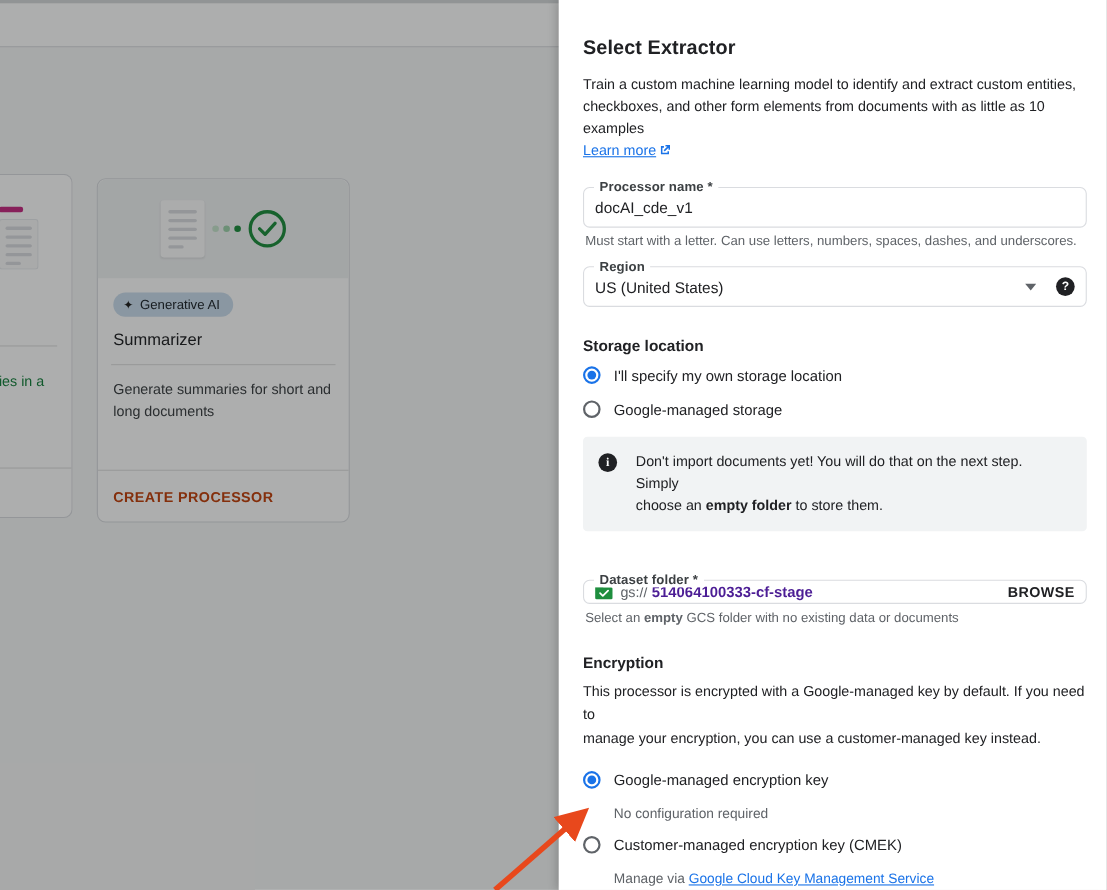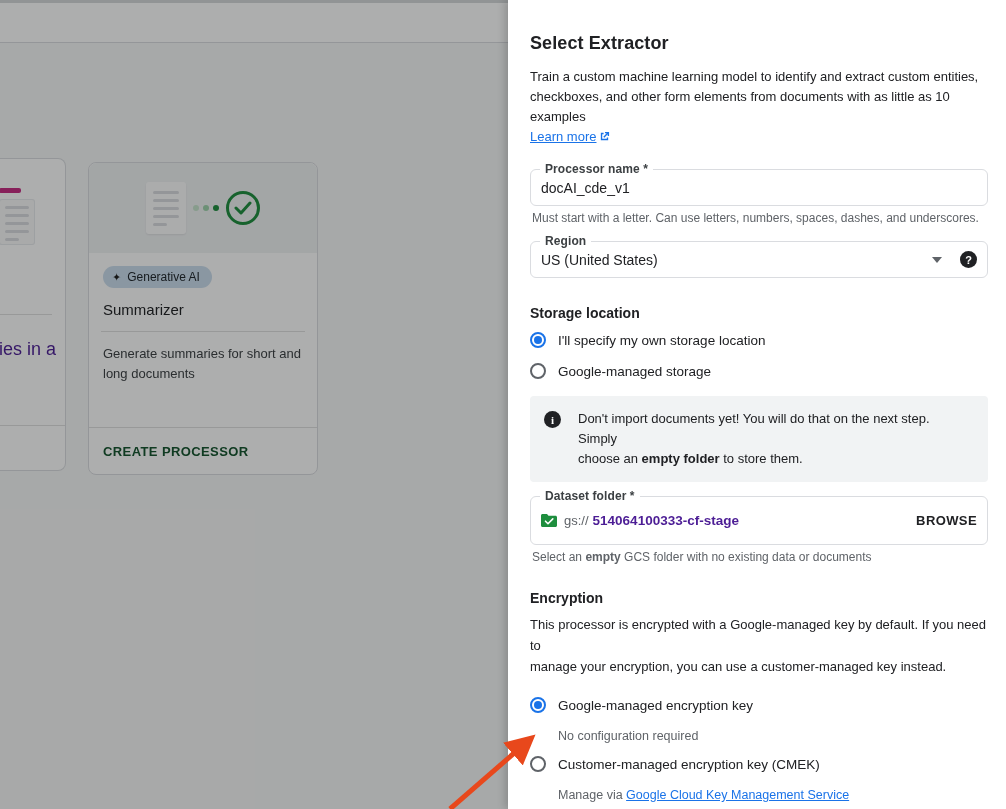--- a/index.html
+++ b/index.html
@@ -9,38 +9,38 @@
   
   .backdrop { position:absolute; left:0; top:0; width:508px; height:809px; background:#f7f8f8; }
   .topbar { position:absolute; left:0; top:0; width:508px; height:43px; background:#fff; border-top:3px solid #d6d8da; border-bottom:1px solid #dadce0; }
 
   .card { position:absolute; background:#fff; border:1px solid #dadce0; border-radius:8px; }
   .partial-card { left:-1px; top:158px; width:67px; height:313px; border-left:none; border-radius:0 8px 8px 0; overflow:hidden; }
   .pc-pink { position:absolute; left:0; top:29px; width:22px; height:5px; background:#c62b82; border-radius:2px; }
   .pc-doc { position:absolute; left:0; top:40px; width:36px; height:46px; background:#fafafa; border-radius:3px; box-shadow:0 0 0 1px #e8eaed inset; padding:7px 6px; }
   .pc-doc i, .sm-doc i { display:block; height:3px; background:#dadce0; border-radius:2px; margin-bottom:5px; }
   .pc-div1 { position:absolute; left:0; top:155px; width:53px; border-top:1px solid #e0e0e0; }
-  .pc-text { position:absolute; left:0; top:180px; font-size:18px; color:#4c1d95; }
+  .pc-text { position:absolute; left:0; top:180px; font-size:13px; color:#15803d; }
   .pc-div2 { position:absolute; left:0; top:266px; width:67px; border-top:1px solid #e0e0e0; }
 
   .summarizer-card { left:88px; top:162px; width:230px; height:313px; }
   .sm-header { height:90px; background:#f1f3f4; border-radius:8px 8px 0 0; display:flex; align-items:center; justify-content:center; gap:7px; }
   .sm-doc { width:40px; height:52px; background:#fdfdfd; border-radius:3px; box-shadow:0 1px 2px rgba(0,0,0,.08); padding:9px 7px; }
   .sm-dots { display:flex; gap:4px; align-items:center; }
   .sm-dots b { width:6px; height:6px; border-radius:50%; display:block; }
   .dot1 { background:#c7e4cd; } .dot2 { background:#9ed2ab; } .dot3 { background:#1e8e3e; }
   .sm-check { width:34px; height:34px; border:3px solid #1e8e3e; border-radius:50%; display:flex; align-items:center; justify-content:center; background:transparent; }
   .sm-body { padding:13px 14px 0 14px; }
   .badge { display:inline-flex; align-items:center; gap:6px; background:#cbdded; color:#20262c; font-size:12px; border-radius:12px; padding:4px 12px 4px 9px; }
   .badge .spark { font-size:11px; color:#1f1f1f; }
   .sm-title { font-size:15px; color:#202124; margin-top:13px; }
   .sm-div { border-top:1px solid #e0e0e0; margin:13px -2px 12px -2px; }
   .sm-desc { font-size:13px; color:#3c4043; line-height:20px; }
   .sm-footer { position:absolute; left:0; right:0; bottom:0; height:47px; border-top:1px solid #e0e0e0; display:flex; align-items:center; padding-left:14px; }
-  .link-button { color:#14532d; font-size:13px; font-weight:bold; letter-spacing:.4px; cursor:pointer; }
+  .link-button { color:#c2410c; font-size:13px; font-weight:bold; letter-spacing:.4px; cursor:pointer; }
 
   .dim { position:absolute; left:0; top:0; width:508px; height:809px; background:rgba(10,11,12,0.335); z-index:5; }
 
   
   .panel { position:absolute; left:508px; top:0; width:498px; height:809px; background:#fff; z-index:6; box-shadow:-3px 0 8px rgba(0,0,0,.18); padding:33px 18px 0 22px; }
   .panel-title { font-size:18px; font-weight:bold; color:#202124; letter-spacing:.1px; }
   .panel-desc { margin-top:13px; font-size:13px; line-height:20px; color:#202124; }
   .learn-more { display:inline-flex; align-items:center; gap:3px; margin-top:2px; color:#1a73e8; font-size:13px; text-decoration:underline; cursor:pointer; }
 
   .field { position:relative; border:1px solid #dadce0; border-radius:6px; height:37px; display:flex; align-items:center; padding:0 10px; }
@@ -62,21 +62,21 @@
   .radio.selected { border-color:#1a73e8; }
   .radio.selected::after { content:""; position:absolute; left:2px; top:2px; width:8px; height:8px; border-radius:50%; background:#1a73e8; }
   .radio-label { font-size:13.5px; color:#202124; line-height:17px; }
   .radio-sub { font-size:12.5px; color:#5f6368; margin-top:15px; }
   .radio-sub a { color:#1a73e8; text-decoration:underline; cursor:pointer; }
 
   .info-box { margin-top:16px; background:#f1f3f4; border-radius:4px; padding:13px 16px 13px 14px; display:flex; gap:17px; }
   .info-icon { width:17px; height:17px; border-radius:50%; background:#202124; color:#fff; font-size:11px; font-weight:bold; font-family:"Liberation Serif", serif; display:flex; align-items:center; justify-content:center; flex:none; margin-top:2px; }
   .info-text { font-size:13px; line-height:20px; color:#202124; }
 
-  .f-dataset { margin-top:14px; height:49px; }
+  .f-dataset { margin-top:44px; height:22px; }
   .gs-scheme { color:#5f6368; font-size:13px; margin:0 4px 0 7px; }
   .gs-value { color:#4c1d95; font-size:13.5px; font-weight:bold; }
   .browse { margin-left:auto; font-size:13px; font-weight:bold; color:#202124; letter-spacing:.4px; cursor:pointer; }
   .enc-desc { margin-top:8px; font-size:13px; line-height:21px; color:#202124; }
 
   .arrow-svg { position:absolute; left:425px; top:728px; z-index:10; pointer-events:none; }
 
   .b { font-weight:bold;text-align:center; }
 </style>
 </head>

